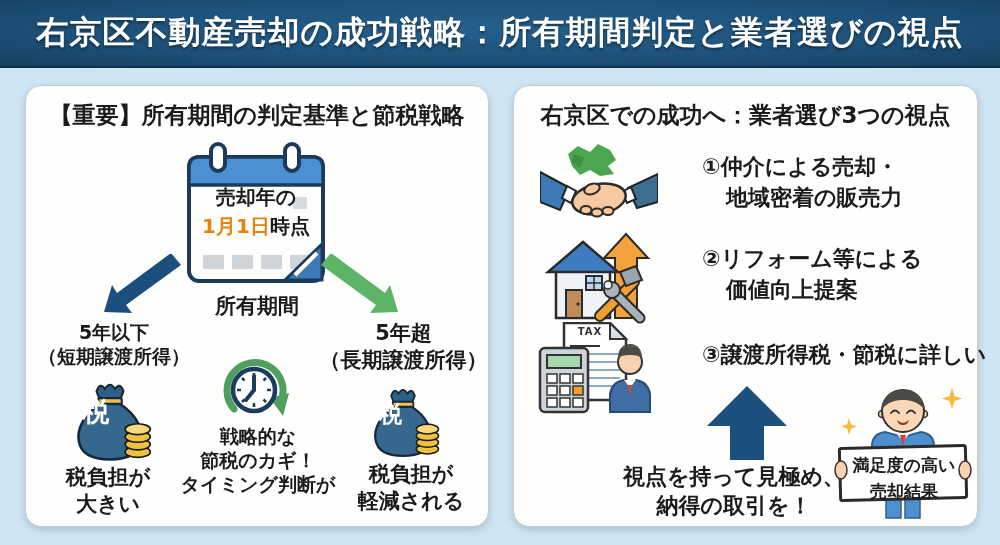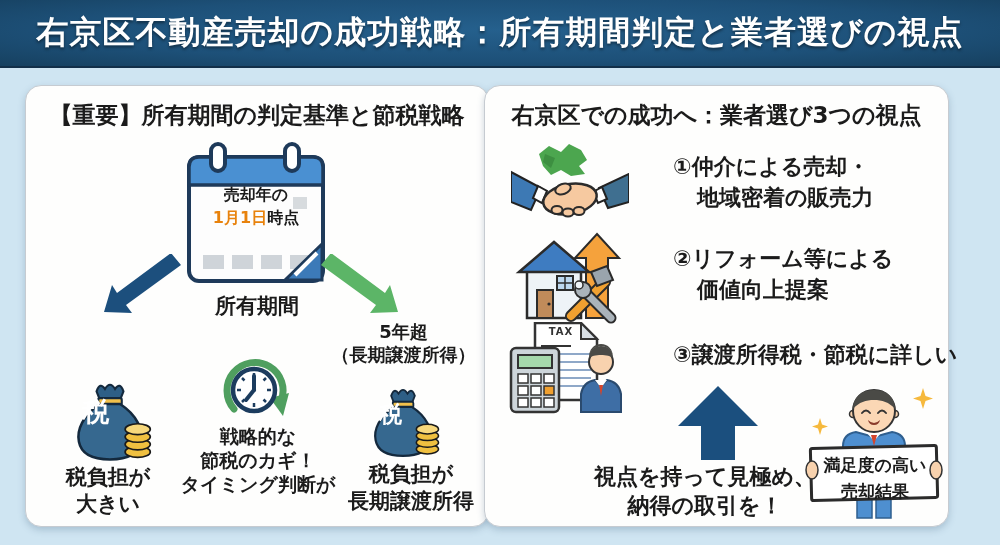--- a/index.html
+++ b/index.html
@@ -20,37 +20,37 @@
     color:#ffffff; font-size:32px; font-weight:bold; letter-spacing:1px;
     text-shadow:0 2px 3px rgba(0,0,0,.45); white-space:nowrap;text-align:right;
   }
   
   .panel{
     position:absolute; top:85px; height:440px; background:#fefefd;
     border:1px solid #c6cbd1; border-radius:16px;
     box-shadow:0 3px 7px rgba(70,100,130,.28);
   }
   #left-panel{left:25px; width:462px;}
-  #right-panel{left:484px; width:463px;}
+  #right-panel{left:513px; width:463px;}
   .panel-title{
     position:absolute; top:14px; left:0; width:100%;
     text-align:center; font-size:23px; font-weight:bold; white-space:nowrap;
   }
   .abs{position:absolute;}
   .tc{text-align:center;}
   .b{font-weight:bold;}
   .ln{line-height:1.28; white-space:nowrap;}
   
   .cal-wrap{left:155px; top:55px; width:150px; height:150px;}
   .cal-text{position:absolute; left:8px; top:42px; width:134px; text-align:center;
-            font-weight:bold; font-size:16px; line-height:1.45; white-space:nowrap;}
+            font-weight:bold; font-size:20px; line-height:1.45; white-space:nowrap;}
   .cal-hl{color:#e8820c;}
   .branch-label{left:0; top:207px; width:100%; font-size:21px;}
   .short-branch{left:-2px; top:234px; width:180px; font-size:19px;}
-  .long-branch{left:290px; top:234px; width:175px; font-size:18px;}
+  .long-branch{left:290px; top:234px; width:175px; font-size:21px;}
   .bag-wrap-l{left:42px; top:292px; width:84px; height:84px;}
   .bag-wrap-r{left:340px; top:298px; width:74px; height:74px;}
   .tax-char{position:absolute; left:0; top:40%; width:66%; text-align:center;
             color:#ffffff; font-weight:bold; transform:translateY(-50%);}
   .tax-char-l{font-size:27px;}
   .tax-char-r{font-size:23px;}
   .clock-wrap{left:182px; top:272px; width:100px; height:64px;}
   .timing-note{left:112px; top:338px; width:240px; font-size:19px; line-height:1.27;}
   .short-result{left:12px; top:378px; width:140px; font-size:21px;}
   .long-result{left:315px; top:375px; width:140px; font-size:21px;}
@@ -98,20 +98,24 @@
       </div>
     </div>
 
     <svg class="abs" style="left:0;top:168px;" width="462" height="92" viewBox="0 0 462 92">
       <polygon points="145,-1 155,11 100,51 106,59 78,58 86,31 91,39" fill="#1c4f7d"></polygon>
       <polygon points="305,-1 295,11 350,51 344,59 372,58 364,31 359,39" fill="#5cb567"></polygon>
     </svg>
 
     <div class="abs tc b ln branch-label">所有期間</div>
 
+    <div class="abs tc b ln short-branch">
+      <div>5年以下</div>
+      <div>（短期譲渡所得）</div>
+    </div>
     <div class="abs tc b ln long-branch">
       <div>5年超</div>
       <div>（長期譲渡所得）</div>
     </div>
 
     <div class="abs bag-wrap-l">
       <svg width="84" height="84" viewBox="0 0 100 100">
         <path d="M34,16 Q38,4 44,13 Q50,3 56,13 Q62,4 66,16 L62,26 L38,26 Z" fill="#2e5f86" stroke="#14293d" stroke-width="2.5"></path>
         <rect x="36" y="24" width="28" height="8" rx="2" fill="#f2c14b" stroke="#14293d" stroke-width="2.5"></rect>
         <path d="M38,31 C18,44 10,62 13,76 C16,92 32,97 50,97 C68,97 84,92 87,76 C90,62 82,44 62,31 Z" fill="#36688f" stroke="#14293d" stroke-width="3"></path>
@@ -165,21 +169,21 @@
           <ellipse cx="83" cy="88" rx="15" ry="6.5"></ellipse>
           <ellipse cx="83" cy="79" rx="15" ry="6.5"></ellipse>
           <ellipse cx="83" cy="70" rx="15" ry="6.5"></ellipse>
           <ellipse cx="83" cy="61" rx="15" ry="6.5" fill="#f7d87c"></ellipse>
         </g>
       </svg>
       <span class="tax-char tax-char-r">税</span>
     </div>
     <div class="abs tc b ln long-result">
       <div>税負担が</div>
-      <div>長期譲渡所得</div>
+      <div>軽減される</div>
     </div>
   </div>
 
   <div class="panel" id="right-panel">
     <div class="panel-title">右京区での成功へ：業者選び3つの視点</div>
 
     <div class="abs pt1-icon">
       <svg width="118" height="96" viewBox="0 0 118 96">
         <polygon points="38,4 50,10 58,2 70,8 76,18 68,24 74,32 60,34 50,28 40,33 32,24 28,12" fill="#4ca64f"></polygon>
         <polygon points="34,12 44,16 40,26 32,20" fill="#3d8f41"></polygon>

